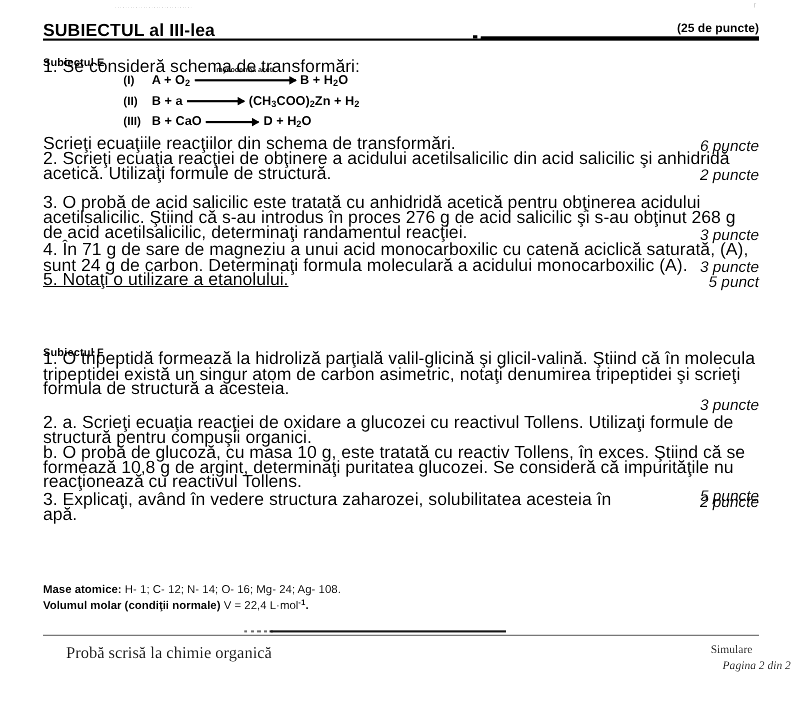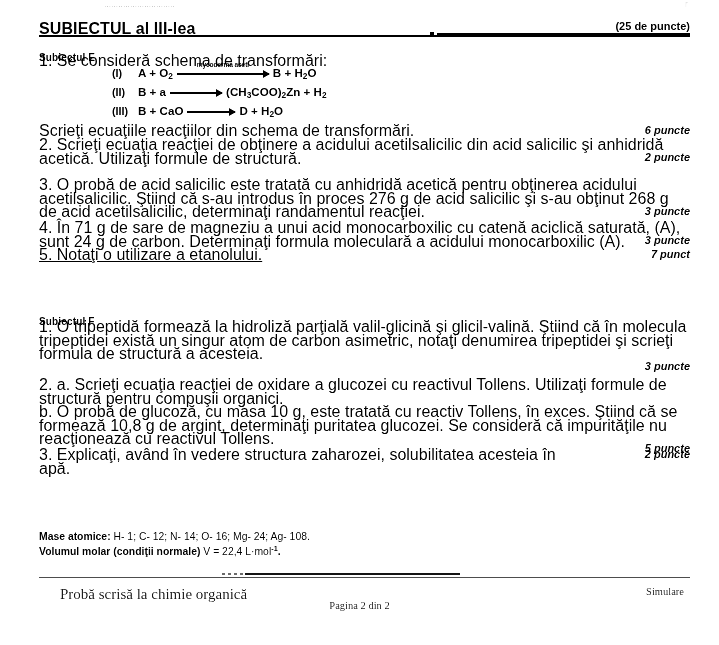--- a/index.html
+++ b/index.html
@@ -129,23 +129,23 @@
     position: absolute;
     width: 651px;
     left: 39px;
     font-size: 16px;
     line-height: 13.5px;
     text-align: left;
   }
   .pts-abs {
     position: absolute;
     right: 29px;
-    font-weight: bold;
+    font-weight: normal;
     font-style: italic;
-    font-size: 11px;
+    font-size: 14px;
     white-space: nowrap;
     color: #131313;
   }
 
   
   .rxn {
     position: absolute;
     left: 112px;
     font-size: 11.6px;
     line-height: 14px;
@@ -249,24 +249,25 @@
     font-family: "Liberation Serif", serif;
     font-size: 10.5px;
     color: #2c2c2e;
     white-space: nowrap;
   }
   .foot-center {
     position: absolute;
     left: 0;
     right: 0;
     top: 600px;
-    text-align: center;
+    text-align: right;
     font-family: "Liberation Serif", serif;
     font-size: 10.5px;
     color: #2c2c2e;
+    font-style: italic;
   }
 
   .notes {
     position: absolute;
     left: 39px;
     font-size: 10.4px;
     line-height: 14px;
     font-weight: bold;
     color: #131313;
     white-space: nowrap;
@@ -318,21 +319,21 @@
   <div class="q" style="top:138px; width:651px;">2. Scrieţi ecuaţia reacţiei de obţinere a acidului acetilsalicilic din acid salicilic şi anhidridă acetică. Utilizaţi formule de structură.</div>
   <div class="pts-abs" style="top:151px;">2 puncte</div>
 
   <div class="q" style="top:178px; width:651px;">3. O probă de acid salicilic este tratată cu anhidridă acetică pentru obţinerea acidului acetilsalicilic. Ştiind că s-au introdus în proces 276 g de acid salicilic şi s-au obţinut 268 g de acid acetilsalicilic, determinaţi randamentul reacţiei.</div>
   <div class="pts-abs" style="top:205px;">3 puncte</div>
 
   <div class="q" style="top:221px; width:651px;">4. În 71 g de sare de magneziu a unui acid monocarboxilic cu catenă aciclică saturată, (A), sunt 24 g de carbon. Determinaţi formula moleculară a acidului monocarboxilic (A).</div>
   <div class="pts-abs" style="top:234px;">3 puncte</div>
 
   <div class="q" style="top:248px; width:520px;text-decoration:underline;">5. Notaţi o utilizare a etanolului.</div>
-  <div class="pts-abs" style="top:248px;">7 punct</div>
+  <div class="pts-abs" style="top:248px;">5 punct</div>
 
   <div class="blk b-sub" style="left:39px; top:303px;">Subiectul F</div>
 
   <div class="q" style="top:320px; width:651px;">1. O tripeptidă formează la hidroliză parţială valil-glicină şi glicil-valină. Ştiind că în molecula tripeptidei există un singur atom de carbon asimetric, notaţi denumirea tripeptidei şi scrieţi formula de structură a acesteia.</div>
   <div class="pts-abs" style="top:360px;">3 puncte</div>
 
   <div class="q" style="top:378px; width:651px;">2. a. Scrieţi ecuaţia reacţiei de oxidare a glucozei cu reactivul Tollens. Utilizaţi formule de structură pentru compuşii organici.</div>
 
   <div class="q" style="top:405px; width:651px;">b. O probă de glucoză, cu masa 10 g, este tratată cu reactiv Tollens, în exces. Ştiind că se formează 10,8 g de argint, determinaţi puritatea glucozei. Se consideră că impurităţile nu reacţionează cu reactivul Tollens.</div>
   <div class="pts-abs" style="top:442px;">5 puncte</div>

